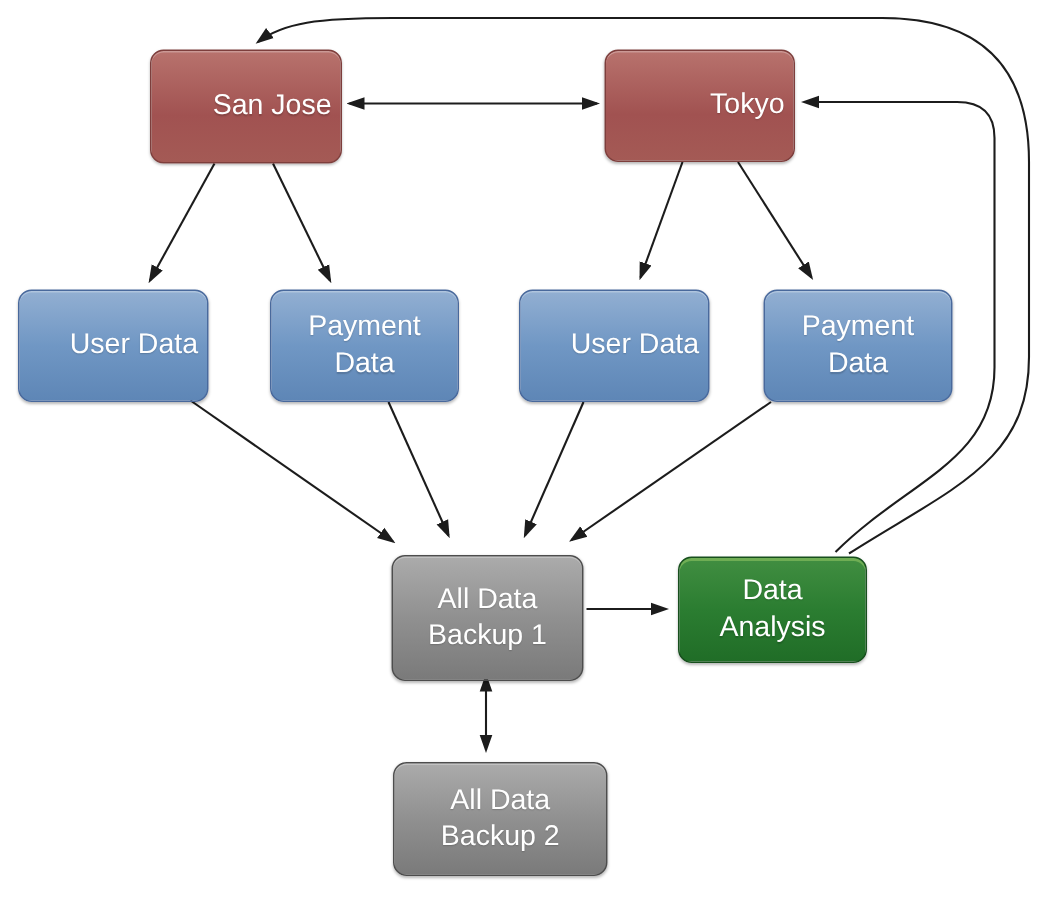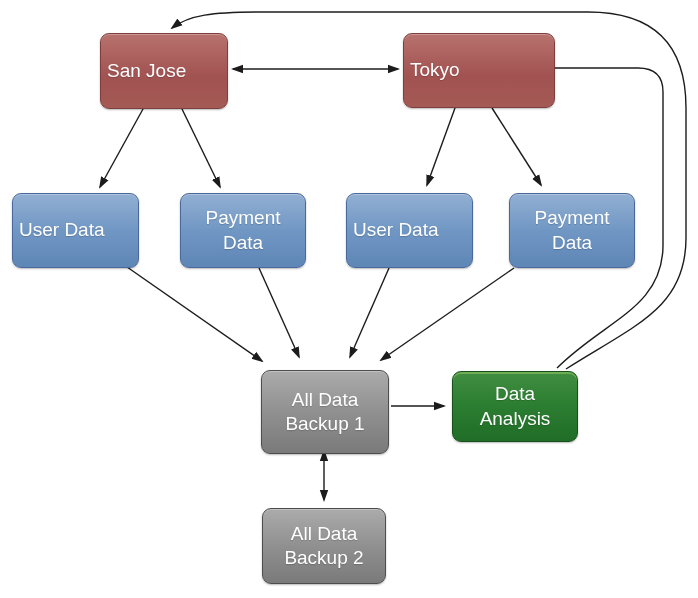--- a/index.html
+++ b/index.html
@@ -8,21 +8,21 @@
     width:698px;height:598px;
     background:#ffffff;
     font-family:"Liberation Sans", sans-serif;
     overflow:hidden;
   }
   #edges{position:absolute;left:0;top:0;}
   .node{
     position:absolute;
     box-sizing:border-box;
     border-radius:9px;
-    display:flex;align-items:center;justify-content:flex-start;
+    display:flex;align-items:center;justify-content:flex-end;
     text-align:center;
     color:#ffffff;
     font-size:19px;line-height:1.28;
     box-shadow:0 1px 2px rgba(0,0,0,.28), inset 0 1px 0 rgba(255,255,255,.28);
     text-shadow:0 1px 1px rgba(0,0,0,.18);
   }
   .node span{display:block;padding:0 6px;}
   .red{
     background:linear-gradient(180deg,#b8726d 0%,#a15251 58%,#a45a55 100%);
     border:1px solid #7d3e3c;
@@ -34,28 +34,28 @@
   .gray{
     background:linear-gradient(180deg,#ababab 0%,#909090 50%,#7a7a7a 100%);
     border:1px solid #4d4d4d;
   }
   .green{
     background:linear-gradient(180deg,#418e41 0%,#2b7d31 50%,#206d27 100%);
     border:1px solid #174f1d;
     box-shadow:0 1px 2px rgba(0,0,0,.28), inset 0 2px 0 rgba(150,200,100,.55);
   }
   #n-san-jose          {left:100px; top:33px;  width:128px; height:76px;}
-  #n-tokyo             {left:403px; top:33px;  width:152px; height:75px;}
+  #n-tokyo             {left:403px; top:33px;  width:127px; height:75px;}
   #n-user-data-west    {left:12px;  top:193px; width:127px; height:75px;}
   #n-payment-data-west {left:180px; top:193px; width:126px; height:75px;}
   #n-user-data-east    {left:346px; top:193px; width:127px; height:75px;}
   #n-payment-data-east {left:509px; top:193px; width:126px; height:75px;}
   #n-backup-1          {left:261px; top:370px; width:128px; height:84px;}
   #n-data-analysis     {left:452px; top:371px; width:126px; height:71px;}
-  #n-backup-2          {left:262px; top:508px; width:124px; height:76px;}
+  #n-backup-2          {left:262px; top:508px; width:143px; height:76px;}
   .edge{fill:none;stroke:#1c1c1c;stroke-width:1.4px;}
 </style>
 </head>
 <body>
 
 <div id="canvas">
 
   <svg id="edges" width="698" height="598" viewBox="0 0 698 598" xmlns="http://www.w3.org/2000/svg">
     <defs>
       <marker id="ah" viewBox="0 0 12 10" markerWidth="12" markerHeight="10" refX="10" refY="5" orient="auto-start-reverse" markerUnits="userSpaceOnUse">

